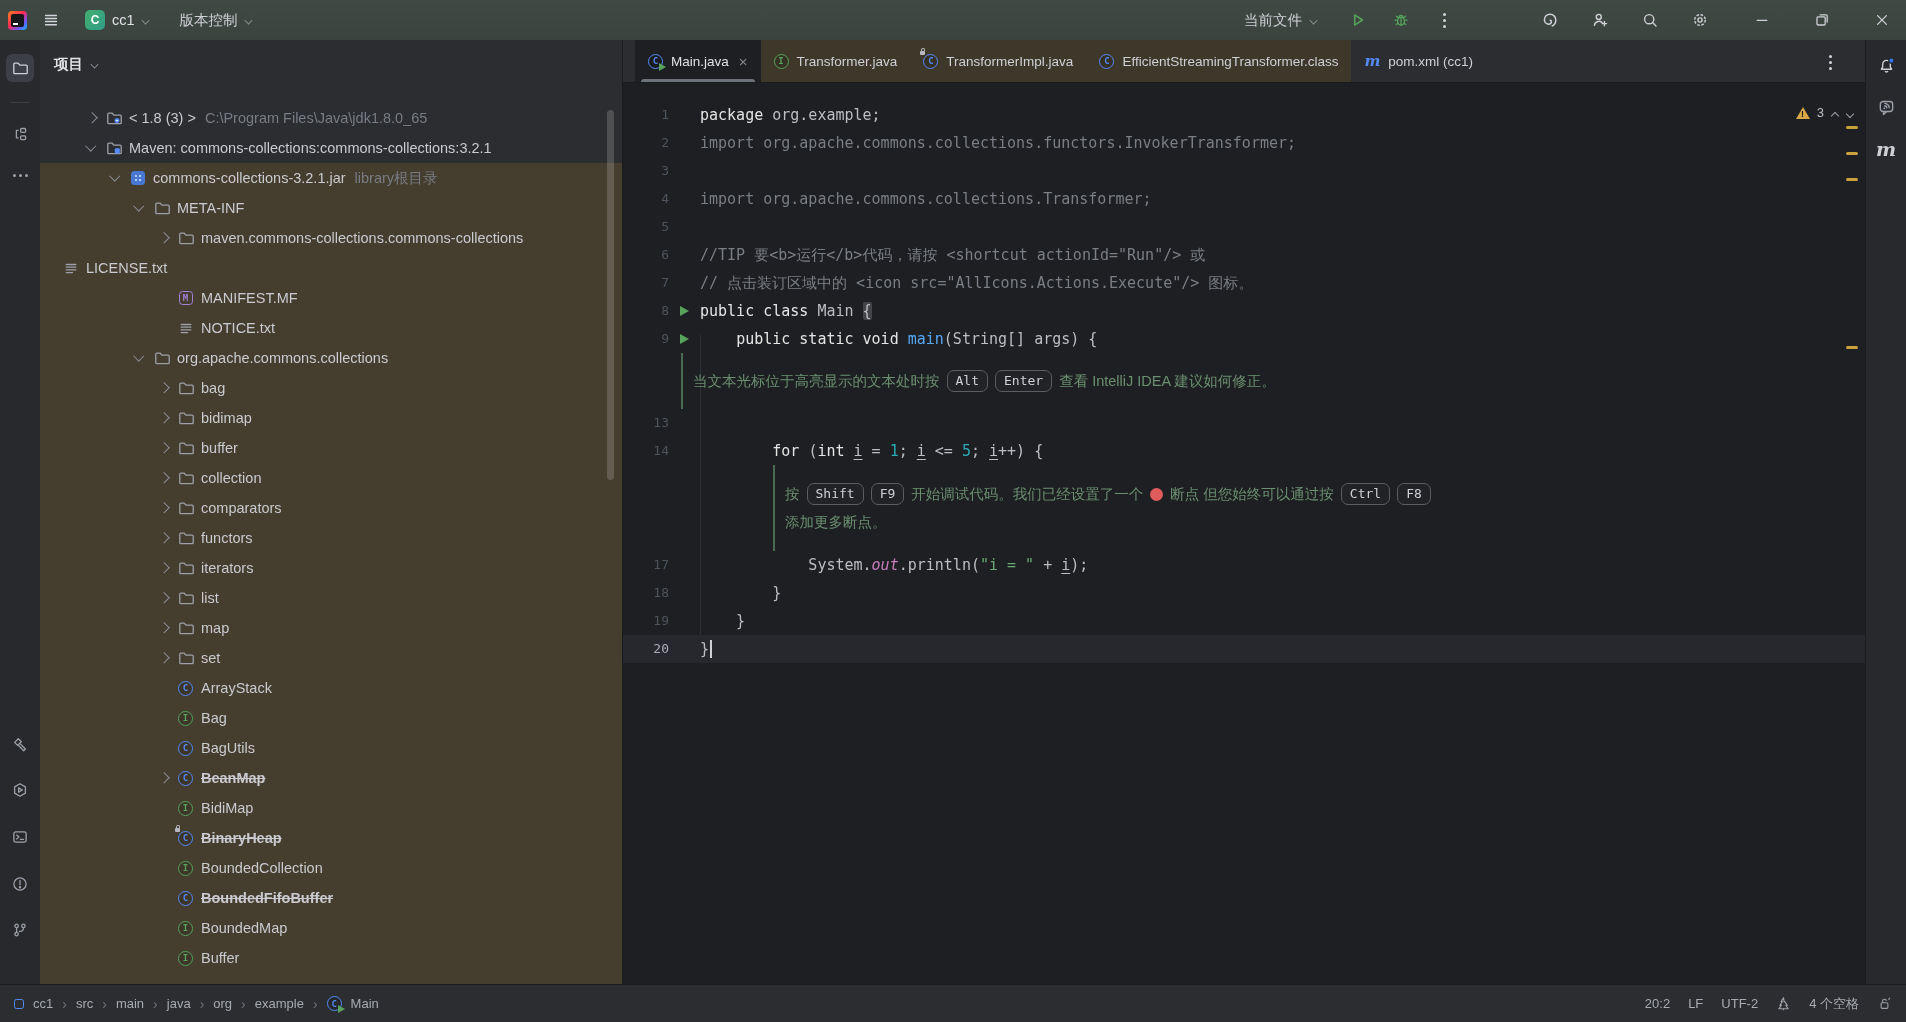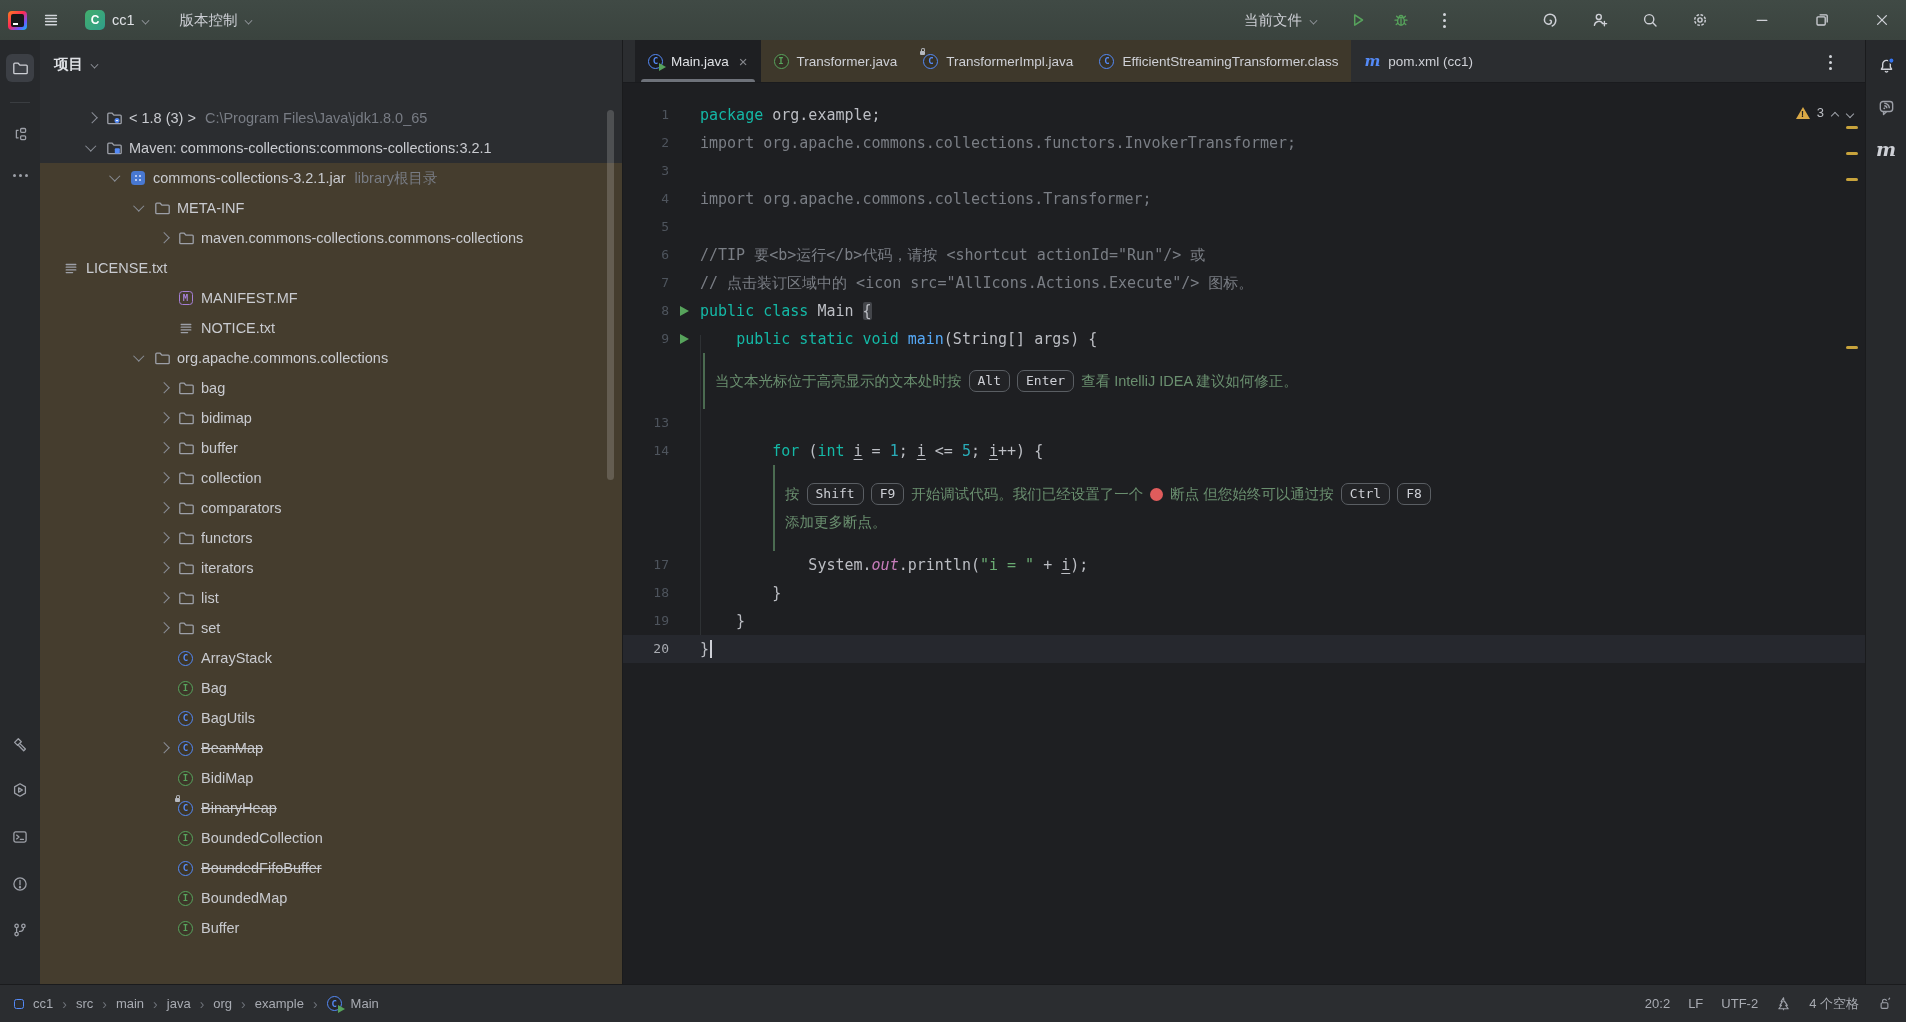--- a/index.html
+++ b/index.html
@@ -40,21 +40,21 @@
   .panel-title{font-size:14.5px;font-weight:bold;color:#dfe1e5;}
   .tree-top{flex:none;padding-top:15px;}
   .tree-tint{flex:1;background:#453d2e;overflow:hidden;}
   .trow{height:30px;display:flex;align-items:center;font-size:14.5px;color:#c9cbd0;white-space:nowrap;}
   .tch{width:16px;height:16px;flex:none;position:relative;margin-right:6px;}
   .tch::before{content:"";position:absolute;left:5px;top:4px;width:6.5px;height:6.5px;
                border-right:1.5px solid #8a8e96;border-bottom:1.5px solid #8a8e96;transform:rotate(-45deg);}
   .tch.open::before{transform:rotate(45deg);left:4px;top:2px;}
   .tch.none::before{display:none;}
   .ticon{width:17px;margin-right:7px;display:flex;justify-content:center;flex:none;}
-  .tlabel.strike{text-decoration:line-through;}
+  .tlabel.strike{text-decoration:line-through;font-weight:bold;}
   .textra{color:#787c84;margin-left:9px;}
   .pscroll{position:absolute;right:8px;top:70px;width:7px;height:370px;border-radius:4px;background:rgba(255,255,255,.17);}
   
   .ic{display:inline-flex;flex:none;}
   .lic{width:15px;height:15px;border:1.2px solid;border-radius:50%;box-sizing:border-box;
        font:bold 9px/12px "DejaVu Sans Mono",monospace;display:inline-flex;align-items:center;justify-content:center;
        position:relative;flex:none;background:rgba(0,0,0,.12);}
   .sqic{width:14px;height:14px;border:1.2px solid;border-radius:3.5px;box-sizing:border-box;
         font:bold 9px/12px "DejaVu Sans Mono",monospace;display:inline-flex;align-items:center;justify-content:center;flex:none;}
   .jaric{width:14px;height:14px;border-radius:3.5px;background:#4878d1;position:relative;display:inline-block;flex:none;}
@@ -80,21 +80,21 @@
   .editor{flex:1;position:relative;background:#1e1f22;overflow:hidden;}
   .code{position:absolute;left:0;top:18px;right:0;font:15px/28px "DejaVu Sans Mono",monospace;}
   .crow{height:28px;display:flex;align-items:center;position:relative;}
   .crow.cur{background:#26282e;}
   .ln{width:46px;flex:none;text-align:right;font-size:13px;color:#4e545d;}
   .crow.cur .ln{color:#a9acb2;}
   .runslot{width:31px;flex:none;display:flex;justify-content:center;align-items:center;}
   .runplay{width:0;height:0;border-left:9px solid #57a35c;border-top:5.5px solid transparent;border-bottom:5.5px solid transparent;}
   .ctext{white-space:pre;}
   .sg{color:#bcbec4;}
-  .sg.k{color:#14b8a6;text-align:right;} .sg.gr{color:#7a7e85;} .sg.dec{color:#56a8f5;}
+  .sg.k{color:#e5e5e5;text-align:right;} .sg.gr{color:#7a7e85;} .sg.dec{color:#56a8f5;}
   .sg.fld{color:#c77dbb;font-style:italic;} .sg.str{color:#6aab73;} .sg.num{color:#2aacb8;}
   .sg.u{text-decoration:underline;text-underline-offset:3px;}
   .sg.squ{text-decoration:underline wavy #c7a13c;text-underline-offset:4px;}
   .sg.bh{background:#43454a;border-radius:2px;}
   .caret{display:inline-block;width:2px;height:18px;background:#ced0d6;margin-left:1px;vertical-align:-4px;}
   .guide{position:absolute;left:77px;top:252px;height:310px;width:1px;background:#2e3134;}
   .hintblock{border-left:2px solid #4b6b51;padding-left:10px;display:flex;flex-direction:column;justify-content:center;
              color:#6a8f6f;font-family:"Liberation Sans",sans-serif;font-size:14.5px;}
   .hline{height:28px;display:flex;align-items:center;gap:7px;white-space:nowrap;}
   .kcap{display:inline-block;border:1px solid #5a5e63;border-radius:7px;padding:0 8px;line-height:20px;
@@ -493,20 +493,31 @@
         </div>
         <div class="trow" style="padding-left: 115px;">
           <span class="tch "></span>
           <span class="ticon">
             <span class="ic">
               <svg width="16" height="16" viewBox="0 0 16 16" fill="none" stroke="#9da0a8" stroke-width="1.3" stroke-linejoin="round">
                 <path d="M1.8 4.2c0-.6.4-1 1-1h3.4l1.7 1.9h6.3c.6 0 1 .4 1 1v6.6c0 .6-.4 1-1 1H2.8c-.6 0-1-.4-1-1z"></path>
               </svg>
             </span>
           </span>
+          <span class="tlabel">map</span>
+        </div>
+        <div class="trow" style="padding-left: 115px;">
+          <span class="tch "></span>
+          <span class="ticon">
+            <span class="ic">
+              <svg width="16" height="16" viewBox="0 0 16 16" fill="none" stroke="#9da0a8" stroke-width="1.3" stroke-linejoin="round">
+                <path d="M1.8 4.2c0-.6.4-1 1-1h3.4l1.7 1.9h6.3c.6 0 1 .4 1 1v6.6c0 .6-.4 1-1 1H2.8c-.6 0-1-.4-1-1z"></path>
+              </svg>
+            </span>
+          </span>
           <span class="tlabel">set</span>
         </div>
         <div class="trow" style="padding-left: 115px;">
           <span class="tch none"></span>
           <span class="ticon">
             <span class="lic" style="color:#548af7;border-color:#548af7">C</span>
           </span>
           <span class="tlabel">ArrayStack</span>
         </div>
         <div class="trow" style="padding-left: 115px;">
@@ -652,21 +663,21 @@
             </span>
             <span class="ctext"><span class="sg k">public class </span><span class="sg pl">Main </span><span class="sg bh">{</span></span>
           </div>
           <div class="crow">
             <span class="ln">9</span>
             <span class="runslot">
               <span class="runplay"></span>
             </span>
             <span class="ctext"><span class="sg pl">    </span><span class="sg k">public static void </span><span class="sg dec">main</span><span class="sg pl">(String[] args) {</span></span>
           </div>
-          <div class="hintblock" style="height: 56px; margin-left: 80px;">
+          <div class="hintblock" style="height: 56px; margin-left: 58px;">
             <div class="hline">
               <span class="ht">当文本光标位于高亮显示的文本处时按</span>
               <span class="kcap">Alt</span>
               <span class="kcap">Enter</span>
               <span class="ht">查看 IntelliJ IDEA 建议如何修正。</span>
             </div>
           </div>
           <div class="crow">
             <span class="ln">13</span>
             <span class="runslot"></span>

